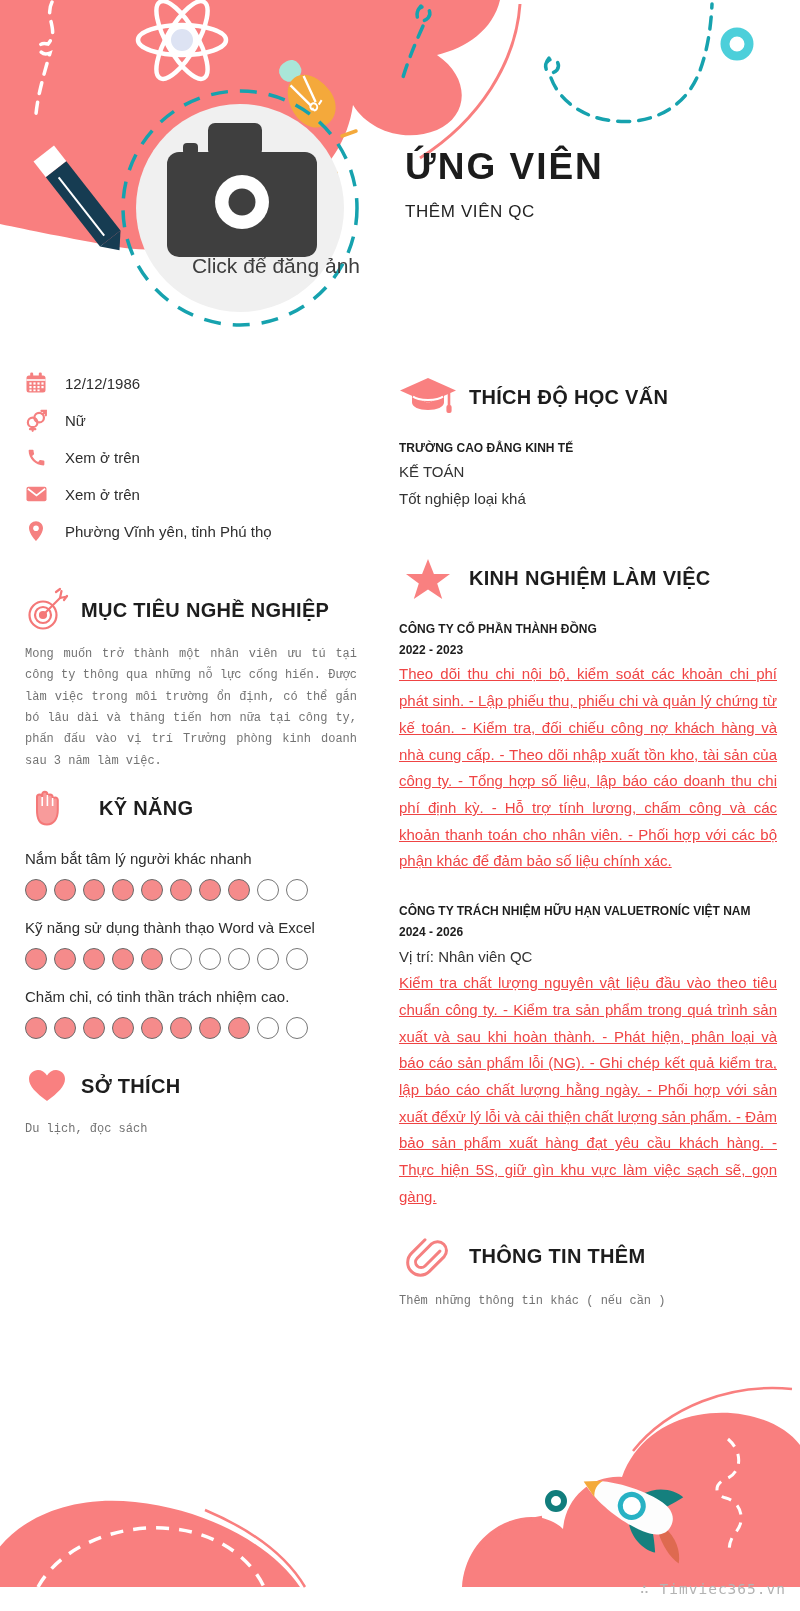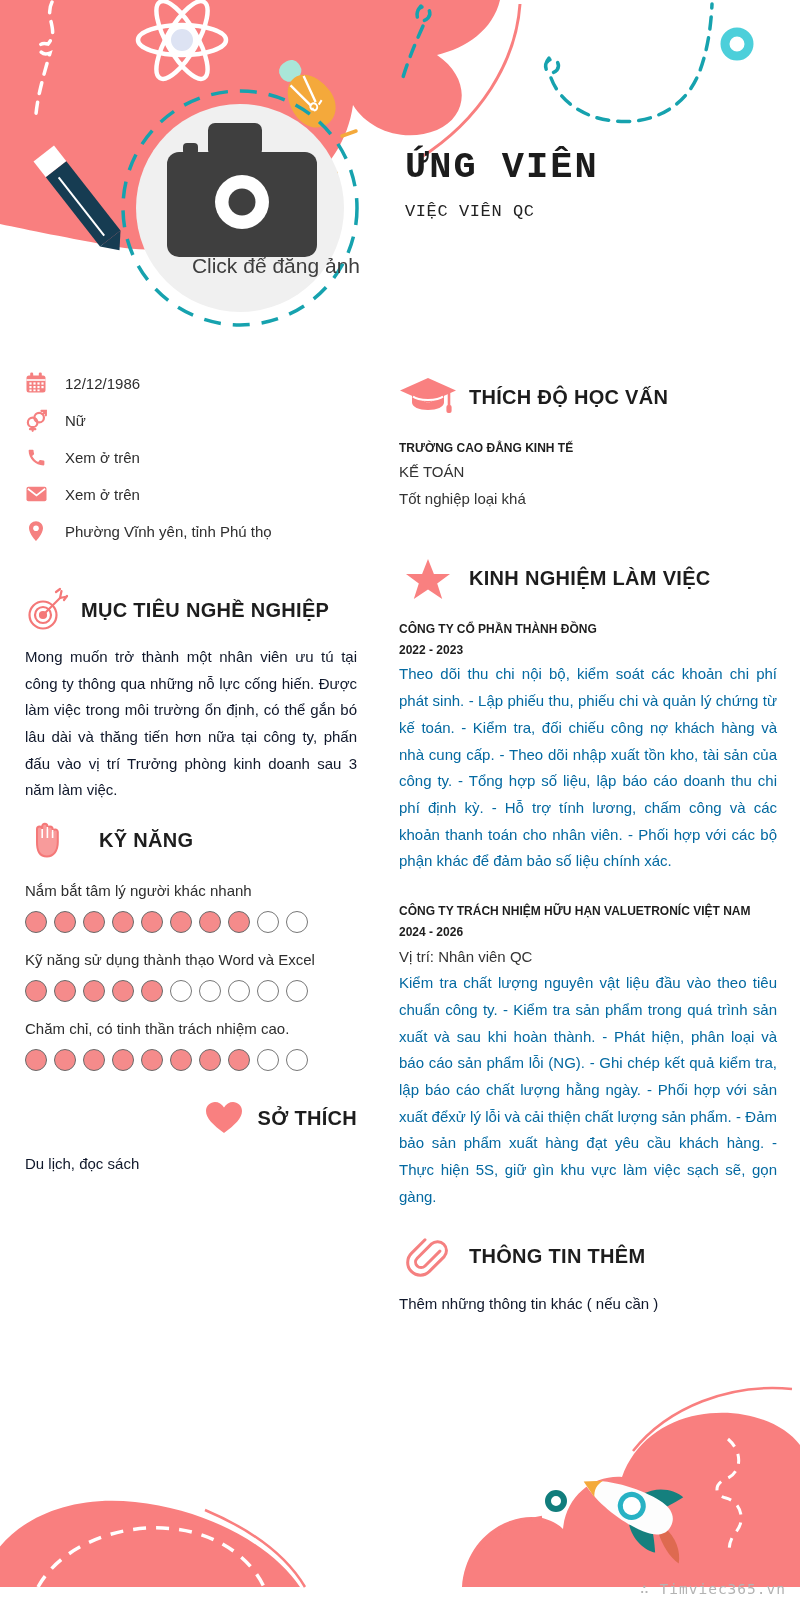--- a/index.html
+++ b/index.html
@@ -6,56 +6,56 @@
   .page{position:relative;width:800px;height:1611px;background:#fff;overflow:hidden;
         font-family:"Liberation Sans",sans-serif;color:#333;}
   svg.decor{position:absolute;left:0;pointer-events:none;}
   #top-decor{top:0;}
   #bottom-decor{bottom:0;}
 
   .photo-hit{position:absolute;left:123px;top:91px;width:234px;height:234px;border-radius:50%;cursor:pointer;z-index:3;}
   .photo-label{position:absolute;left:120px;top:254px;width:240px;text-align:right;
       font-size:21px;color:#3e3e3e;z-index:2;}
 
-  .headline{position:absolute;left:405px;top:146px;z-index:2;font-family:Liberation Mono, monospace;}
+  .headline{position:absolute;left:405px;top:146px;z-index:2;}
   .headline h1{margin:0;font-size:37px;font-weight:bold;color:#1c1c1c;letter-spacing:2px;}
   .headline .sub{margin-top:14px;font-size:17px;color:#222;letter-spacing:0.6px;}
 
   .col-left{position:absolute;left:25px;top:372px;width:332px;z-index:2;}
   .col-right{position:absolute;left:399px;top:372px;width:378px;z-index:2;}
 
   .contact{list-style:none;margin:0;padding:0;}
   .contact li{display:flex;align-items:center;margin-bottom:15px;min-height:22px;}
   .contact .cicon{width:22px;height:22px;flex:0 0 22px;margin-right:18px;display:flex;align-items:center;justify-content:center;}
   .contact .ctext{font-size:15px;color:#2e2e2e;}
 
   .sec-head{display:flex;align-items:center;margin:0;}
   .sec-head .sicon{width:44px;flex:0 0 44px;margin-right:12px;display:flex;align-items:center;justify-content:center;}
   .col-right .sec-head .sicon{width:58px;flex:0 0 58px;margin-right:12px;}
   .sec-head h2{margin:0;font-size:20px;font-weight:bold;color:#1d1d1d;letter-spacing:0.3px;}
 
   .objective-head{margin-top:44px;height:48px;}
-  .para{font-size:15px;line-height:1.78;text-align:justify;color:#0f172a;margin:10px 0 0 0;}
+  .para{font-size:12px;line-height:1.78;text-align:justify;color:#737373;margin:10px 0 0 0;font-family:Liberation Mono, monospace;}
 
   .skills-head{margin-top:12px;height:48px;gap:18px;}
   .skill{margin-top:16px;}
   .skill .slabel{font-size:15px;color:#2e2e2e;line-height:22px;margin-bottom:9px;}
   .dots{display:flex;gap:7px;}
   .dot{width:22px;height:22px;border-radius:50%;background:#fff;border:1.5px solid #777;box-sizing:border-box;}
   .dot.filled{background:#F58B8B;border-color:#6a6a6a;}
 
-  .hobby-head{margin-top:24px;height:46px;justify-content:flex-end;}
+  .hobby-head{margin-top:24px;height:46px;}
 
   .edu-head{margin-top:2px;height:46px;}
   .edu-block{margin-top:18px;font-size:15px;line-height:1.78;}
   .bold-line{font-weight:bold;color:#1d1d1d;font-size:12px;}
 
   .exp-head{margin-top:42px;height:48px;}
   .job{margin-top:16px;font-size:15px;line-height:1.78;}
-  .job .desc{text-align:justify;color:#0369a1;}
+  .job .desc{text-align:justify;color:#ef4444;text-decoration:underline;}
   .job2{margin-top:26px;}
 
   .add-head{margin-top:22px;height:48px;}
 
   .watermark{position:absolute;right:14px;bottom:14px;z-index:4;
       font-family:"DejaVu Sans Mono",monospace;font-size:14.5px;color:#b3b3b3;letter-spacing:1px;}
 </style>
 </head>
 <body>
 
@@ -108,21 +108,21 @@
       <circle cx="2" cy="4" r="27" fill="#fff"></circle>
       <circle cx="2" cy="4" r="13.5" fill="#3F3F3F"></circle>
     </g>
   </svg>
 
   <div class="photo-hit" title=""></div>
   <div class="photo-label">Click để đăng ảnh</div>
 
   <div class="headline">
     <h1>ỨNG VIÊN</h1>
-    <div class="sub">VIỆC VIÊN QC</div>
+    <div class="sub">THÊM VIÊN QC</div>
   </div>
 
   <div class="col-left">
 
     <ul class="contact">
       <li>
         <span class="cicon">
           <svg width="22" height="22" viewBox="0 0 22 22">
               <rect x="1.5" y="3.5" width="19" height="17" rx="2.5" fill="#F58080"></rect>
               <rect x="5.2" y="0.5" width="3" height="5.5" rx="1.3" fill="#F58080"></rect>

